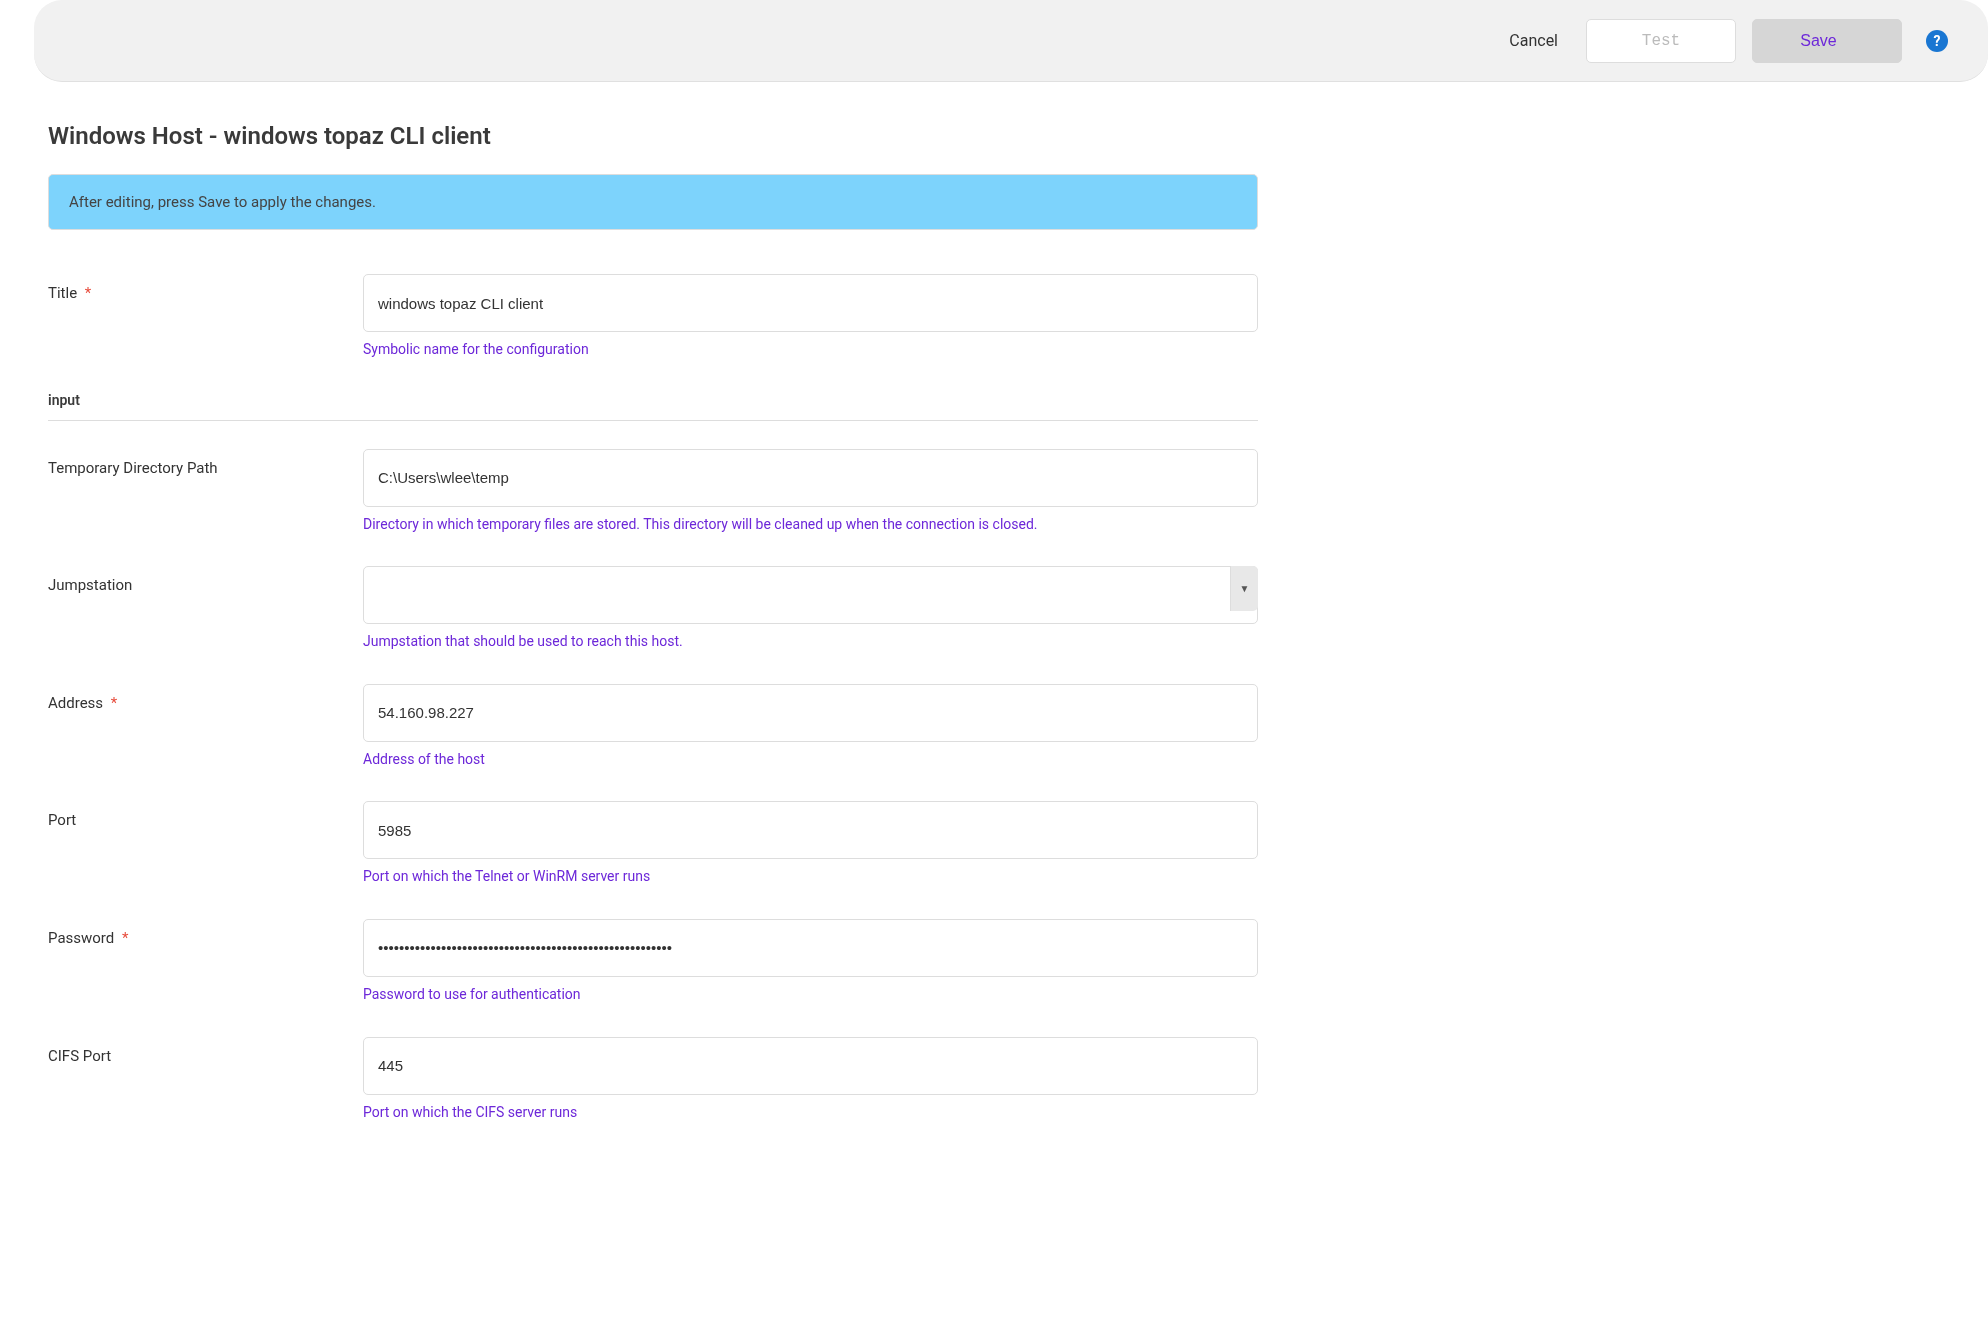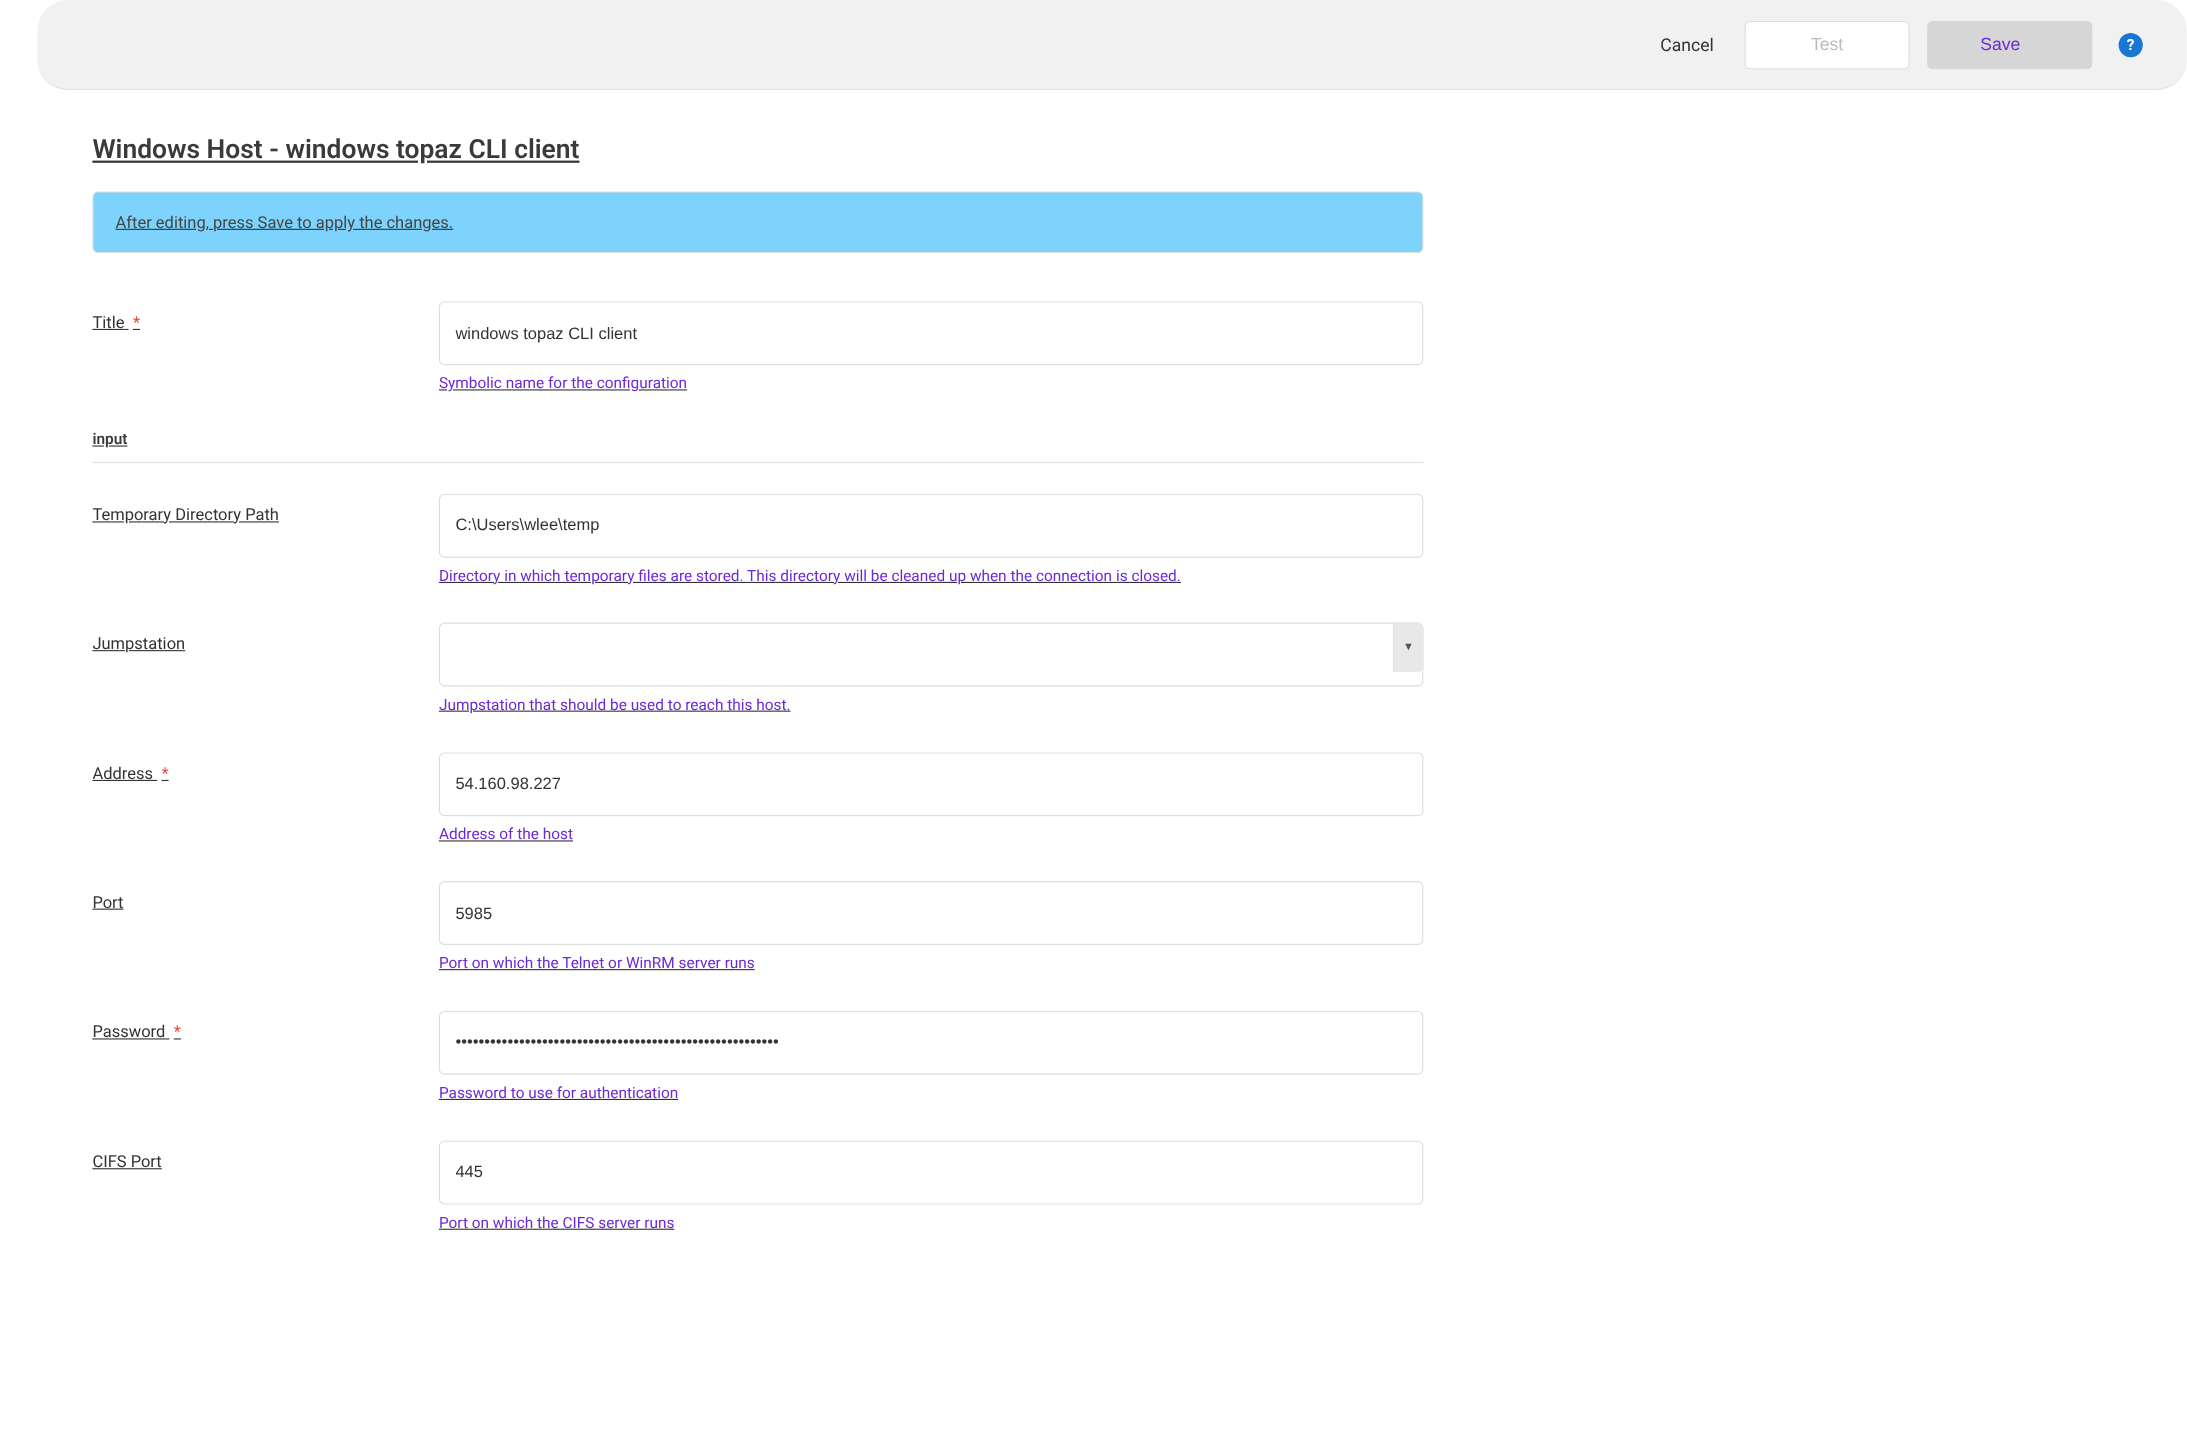--- a/index.html
+++ b/index.html
@@ -39,20 +39,21 @@
       cursor: pointer;
       border: 1px solid #ccc;
       background: #fff;
       color: #aaa;
       min-width: 150px;
     }
     .header-btn.test {
       background: #fff;
       color: #bbb;
       border: 1px solid #ddd;
+      font-family: Liberation Mono, monospace;
     }
     .header-btn.save {
       background: #d6d6d6;
       color: #6d28d9;
       border: 1px solid #d6d6d6;
       padding-left: 23px;
     }
     .help-icon {
       width: 22px;
       height: 22px;
@@ -61,23 +62,22 @@
       color: #fff;
       display: inline-flex;
       align-items: center;
       justify-content: center;
       font-size: 14px;
       font-weight: bold;
       margin-left: 8px;
       cursor: pointer;
     }
     .content {
-      padding: 40px 84px;
+      padding: 40px 48px;
       max-width: 1400px;
-      text-decoration: underline;
     }
     .page-title {
       font-size: 24px;
       font-weight: 600;
       color: #3a3a3a;
       margin-bottom: 24px;
     }
     .info-banner {
       border: 1px solid #ddd;
       border-radius: 5px;

